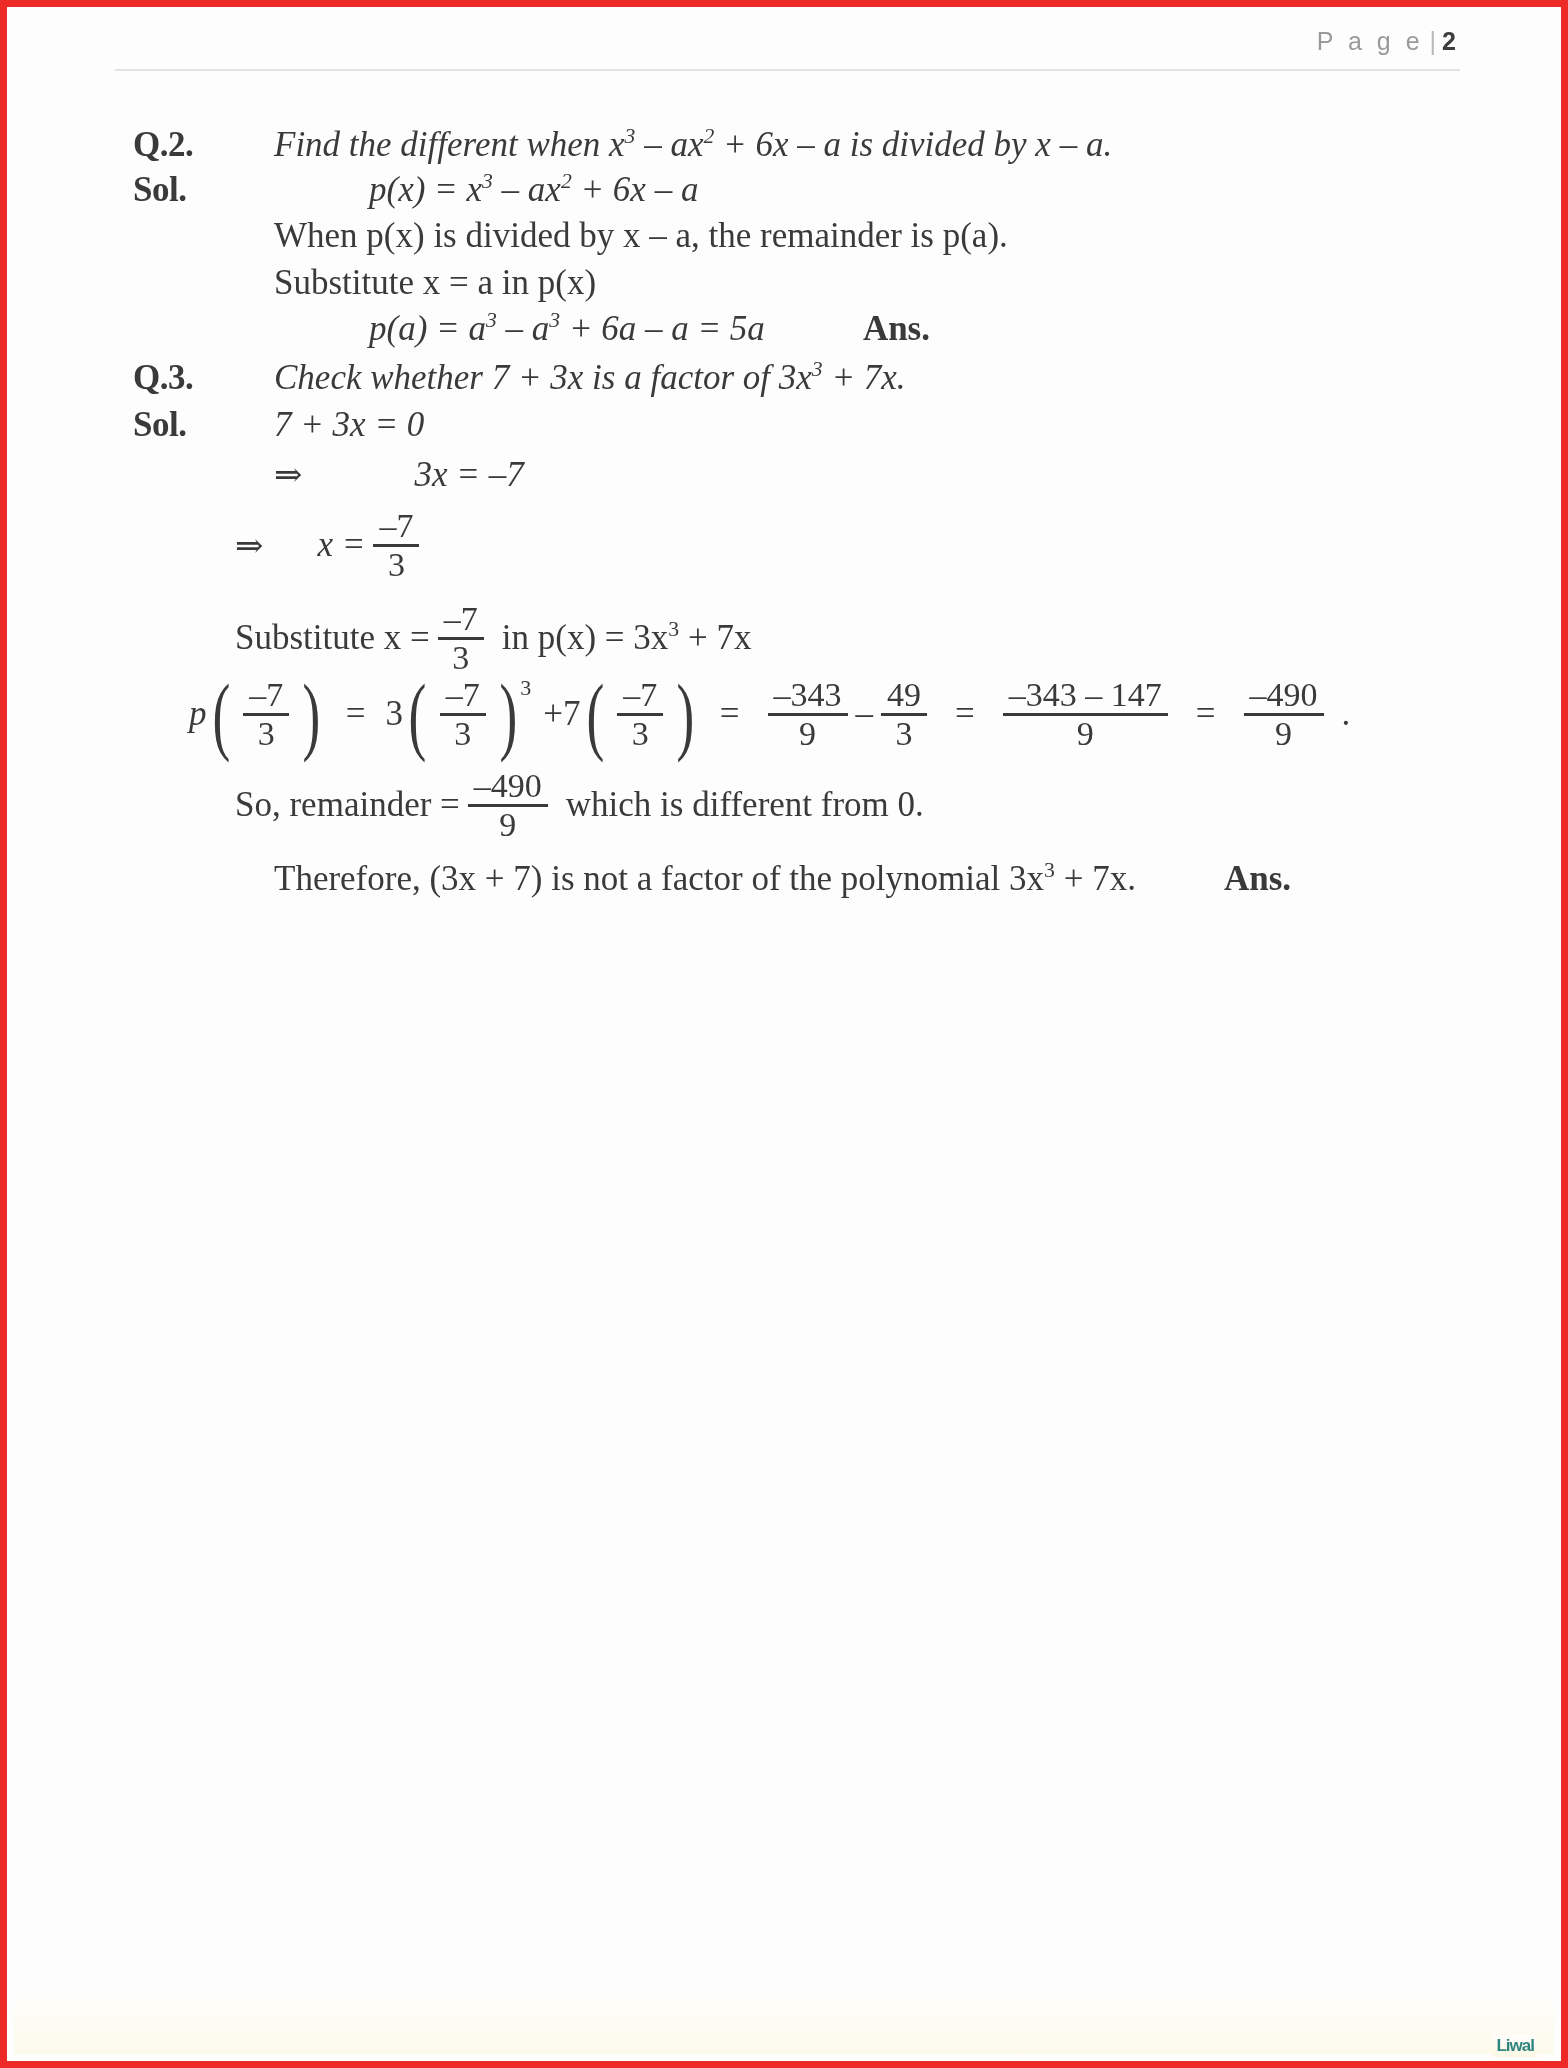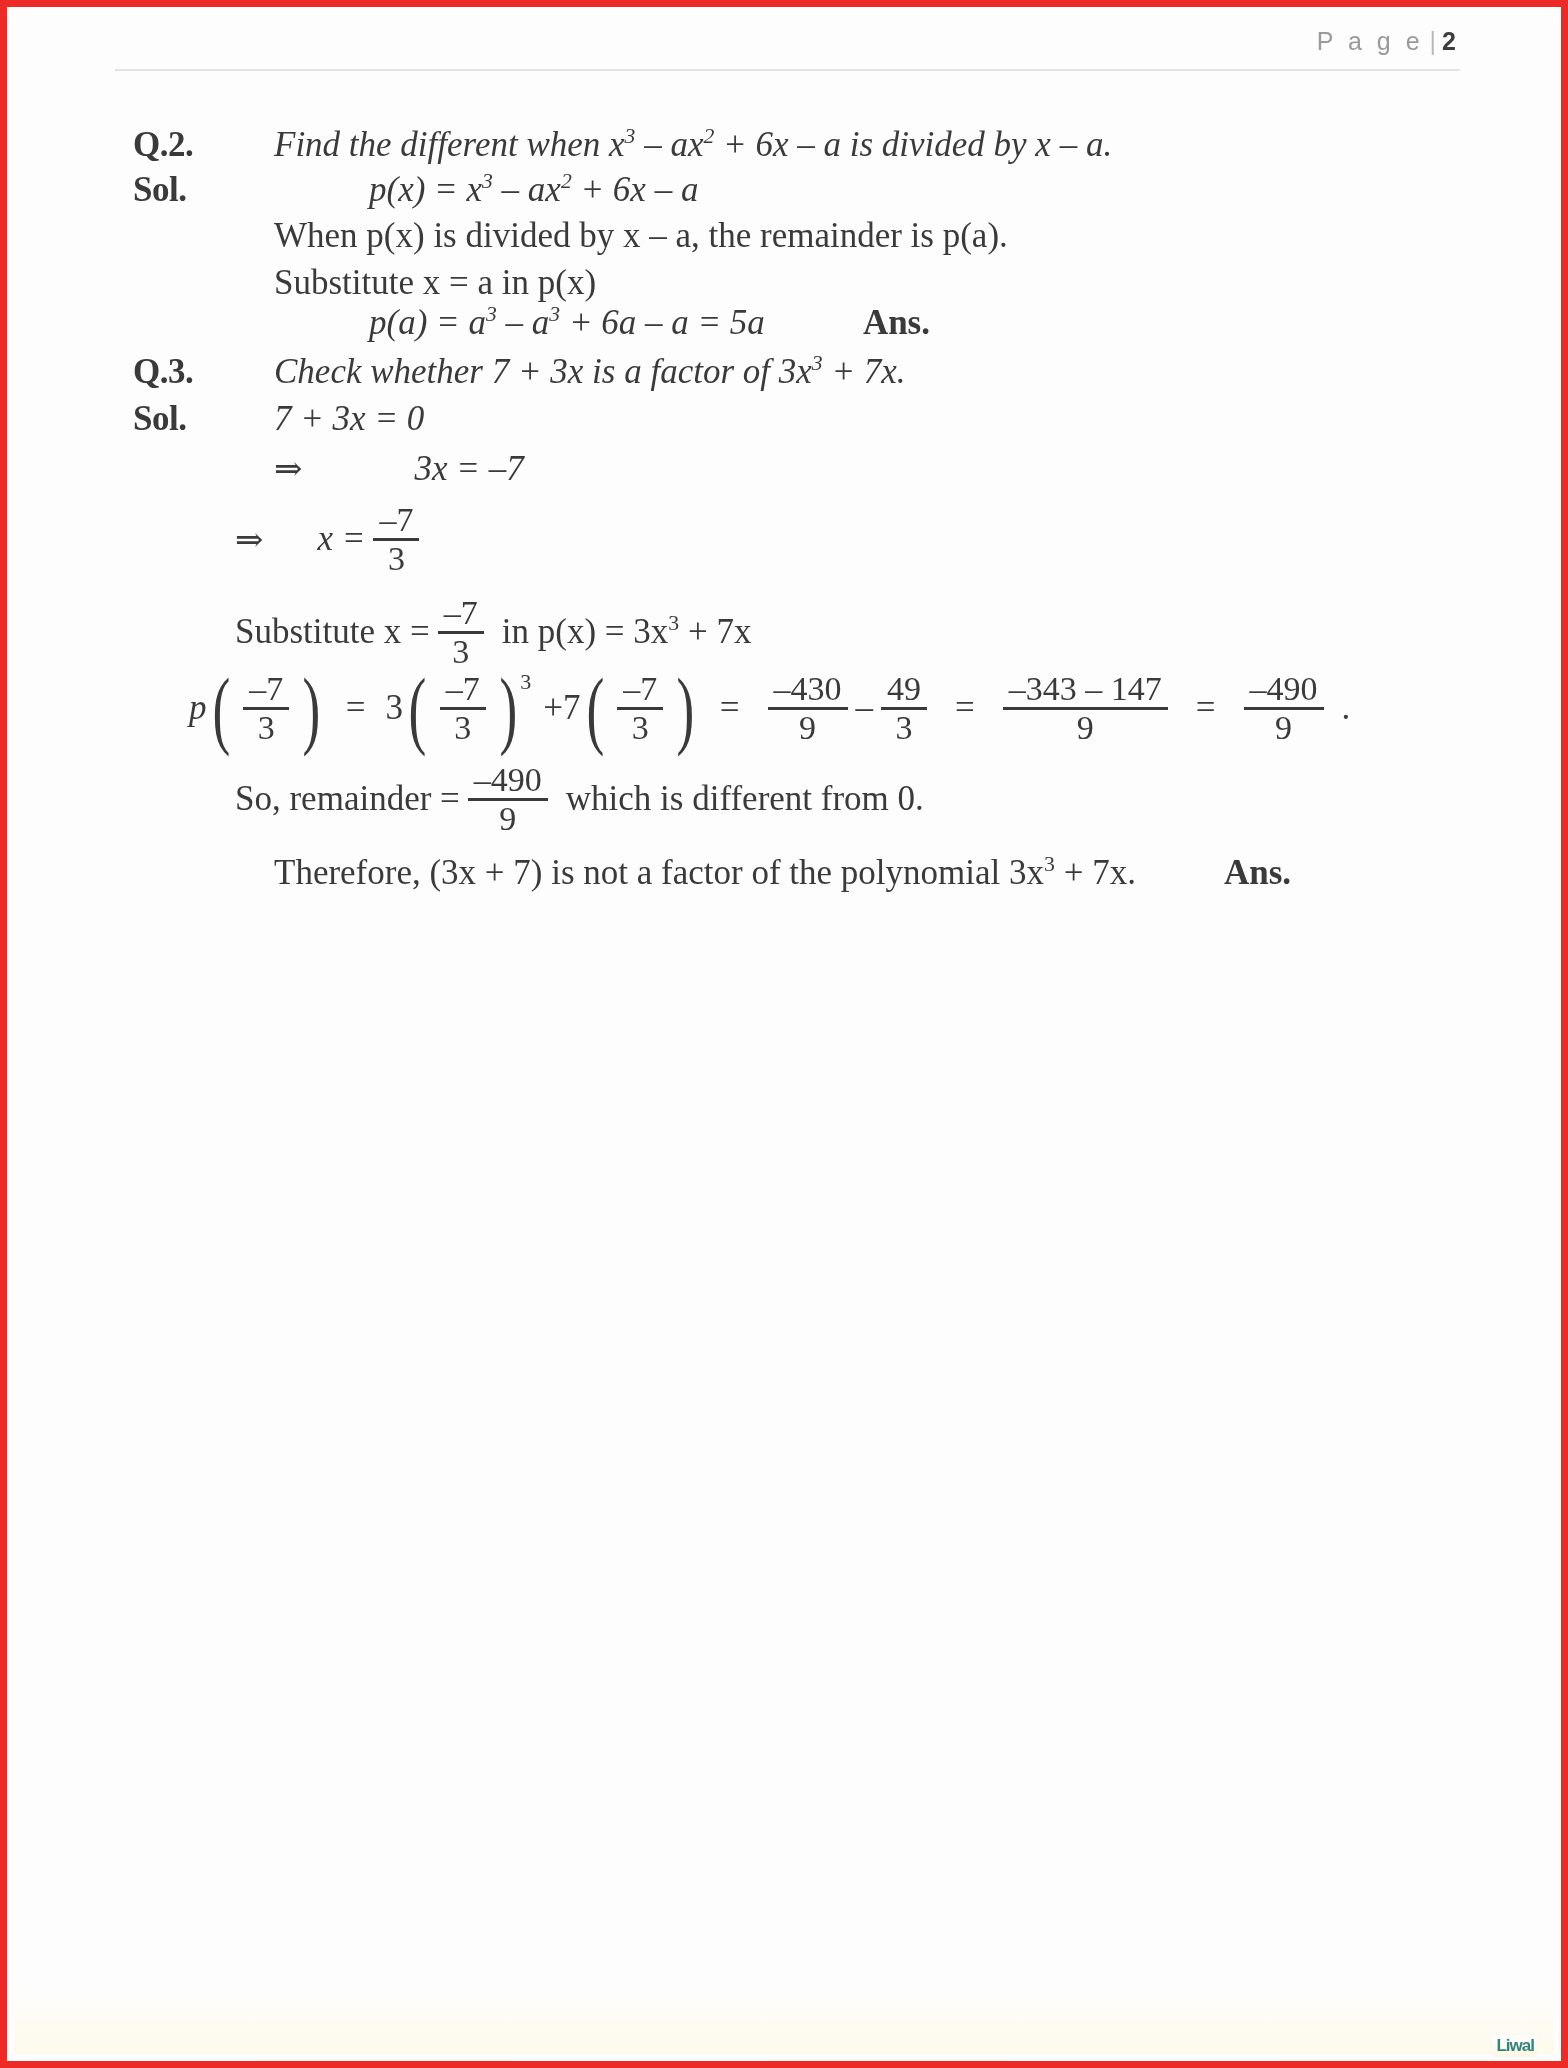--- a/index.html
+++ b/index.html
@@ -198,21 +198,21 @@
         <span class="qtag">Sol.</span>
         <span class="indent-sm"></span>
         <span class="it"><span>p(x) = x</span><sup>3</sup><span> – ax</span><sup>2</sup><span> + 6x – a</span></span>
       </div>
 
       <div class="row" style="margin-bottom:6px;">
         <span class="spacer-lbl"></span>
         <span>When p(x) is divided by x – a, the remainder is p(a).</span>
       </div>
 
-      <div class="row" style="font-family:Liberation Serif, serif;">
+      <div class="row" style="margin-bottom:6px;font-family:Liberation Serif, serif;">
         <span class="spacer-lbl"></span>
         <span>Substitute x = a in p(x)</span>
       </div>
 
       <div class="row" style="margin-bottom:8px;">
         <span class="spacer-lbl"></span>
         <span class="indent-sm"></span>
         <span class="it"><span>p(a) = a</span><sup>3</sup><span> – a</span><sup>3</sup><span> + 6a – a = 5a</span></span>
         <span class="sp2"></span>
         <span class="bold">Ans.</span>
@@ -301,21 +301,21 @@
             <span class="den">3</span>
           </span>
           <span class="paren">)</span>
         </span>
 
         <span class="sp2"></span>
         <span>=</span>
         <span class="sp2"></span>
 
         <span class="frac">
-          <span class="num">–430</span>
+          <span class="num">–343</span>
           <span class="bar"></span>
           <span class="den">9</span>
         </span>
 
         <span>–</span>
 
         <span class="frac">
           <span class="num">49</span>
           <span class="bar"></span>
           <span class="den">3</span>

